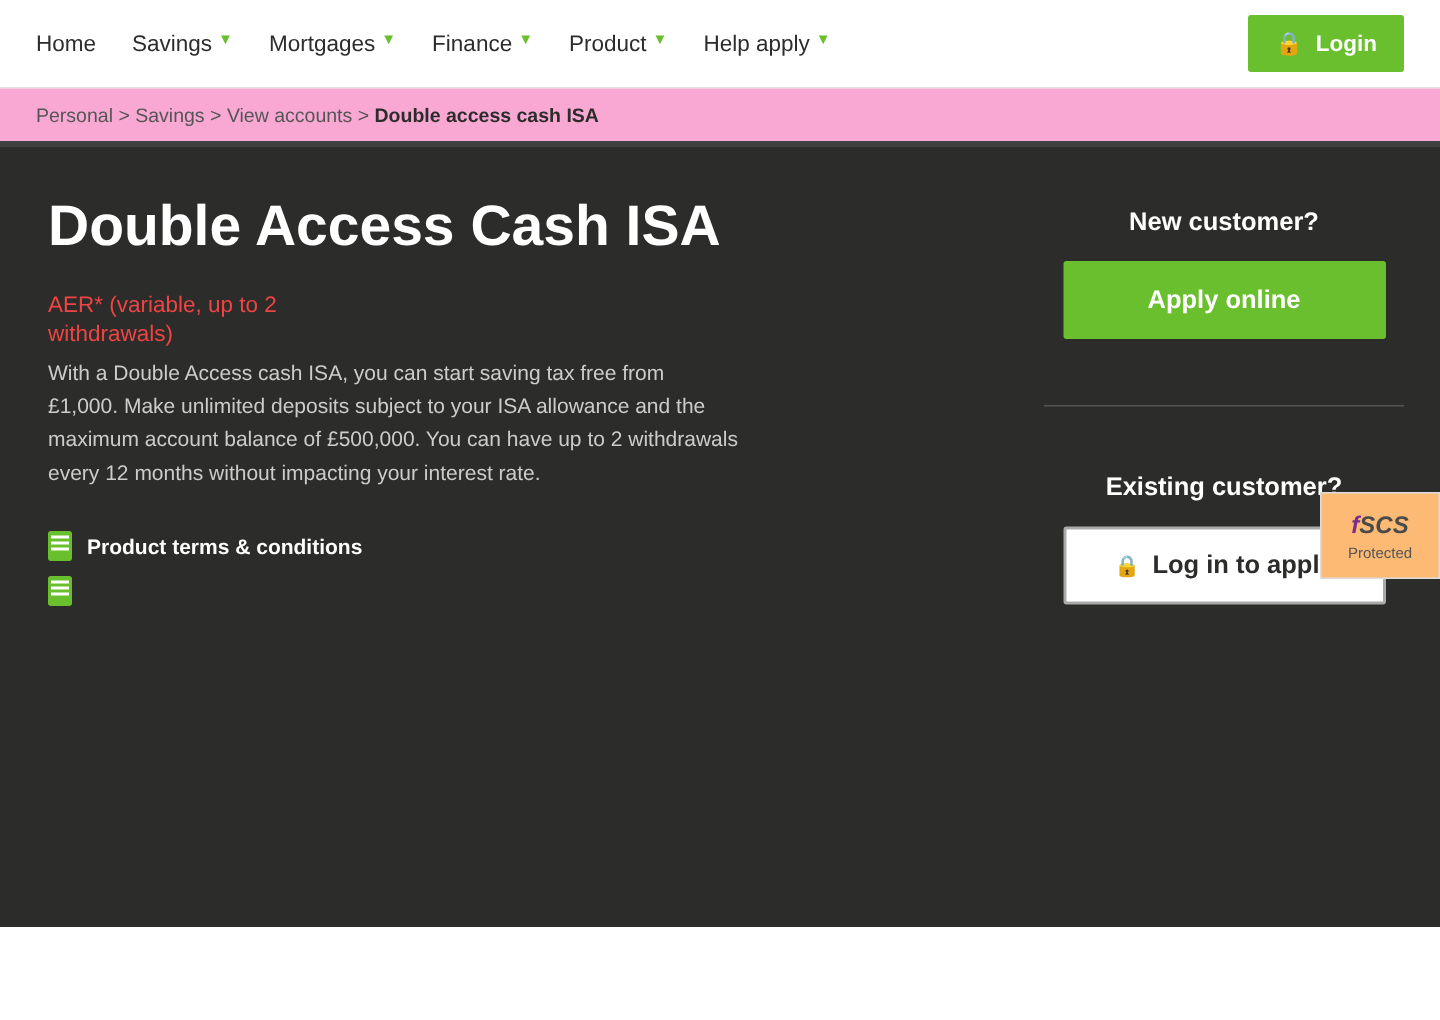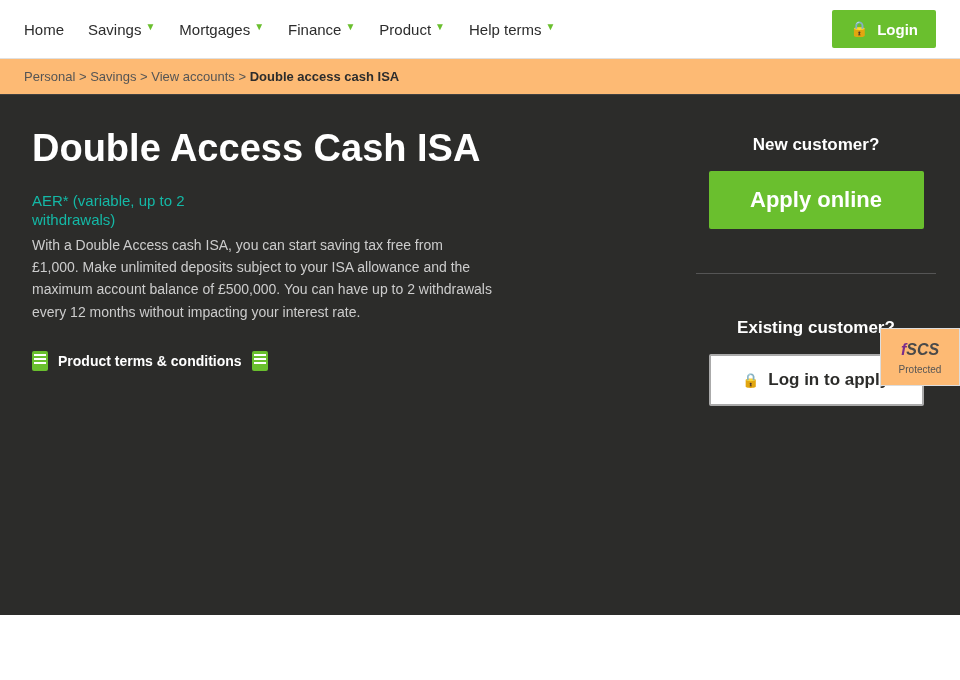--- a/index.html
+++ b/index.html
@@ -61,22 +61,22 @@
       align-items: center;
       gap: 8px;
       border-radius: 2px;
     }
 
     
     .breadcrumb {
       padding: 10px 24px;
       font-size: 13px;
       color: #555;
-      background: #fdba74;
-      border-bottom: 1px solid #404040;
+      background: #f9a8d4;
+      border-bottom: 4px solid #404040;
     }
     .breadcrumb a { color: #555; text-decoration: none; }
     .breadcrumb .current { font-weight: bold; color: #2c2c2c; }
 
     
     .main-content {
       background: #2c2c2a;
       min-height: 520px;
       display: flex;
       padding: 32px 24px 32px 32px;
@@ -105,21 +105,21 @@
 
     .rate-number {
       font-size: 64px;
       font-weight: bold;
       color: #fff;
       line-height: 1;
     }
 
     .rate-detail {
       font-size: 15px;
-      color: #14b8a6;
+      color: #ef4444;
       max-width: 160px;
       line-height: 1.3;
     }
 
     .rate-note {
       font-size: 14px;
       color: #ccc;
       margin-bottom: 18px;
     }
 
@@ -130,21 +130,21 @@
     .description {
       font-size: 14px;
       color: #ccc;
       line-height: 1.6;
       margin-bottom: 28px;
       max-width: 460px;
     }
 
     .links-section {
       display: flex;
-      flex-direction: row;
+      flex-direction: column;
       gap: 10px;
     }
 
     .doc-link {
       display: flex;
       align-items: center;
       gap: 10px;
       color: #fff;
       font-size: 14px;
       font-weight: bold;
@@ -193,21 +193,21 @@
       color: #fff;
       margin-bottom: 16px;
       text-align: center;
     }
 
     .apply-btn {
       background: #6abf2e;
       color: #fff;
       border: none;
       padding: 16px 20px;
-      font-size: 22px;
+      font-size: 17px;
       font-weight: bold;
       cursor: pointer;
       width: 215px;
       border-radius: 2px;
       text-align: center;
     }
 
     .divider {
       border: none;
       border-top: 1px solid #555;
@@ -282,21 +282,21 @@
       </a>
       <a class="nav-item">
         <span>Finance</span>
         <span class="nav-chevron">▼</span>
       </a>
       <a class="nav-item">
         <span>Product</span>
         <span class="nav-chevron">▼</span>
       </a>
       <a class="nav-item">
-        <span>Help terms</span>
+        <span>Help apply</span>
         <span class="nav-chevron">▼</span>
       </a>
     </nav>
     <button class="login-btn">
       <span>🔒</span>
       <span>Login</span>
     </button>
   </header>
 
   <div class="breadcrumb">

